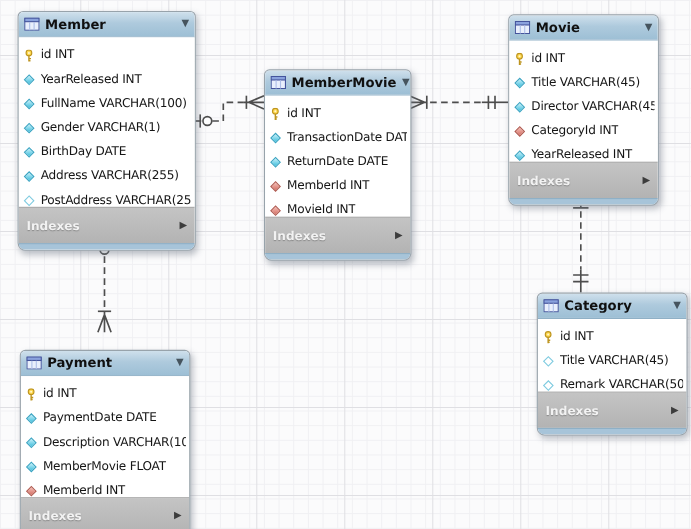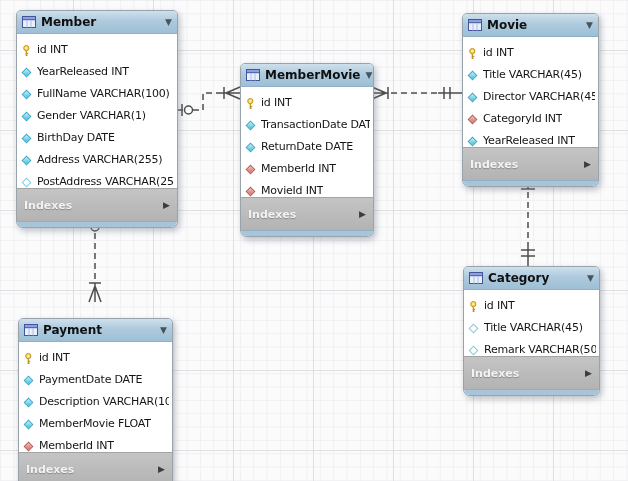--- a/index.html
+++ b/index.html
@@ -22,21 +22,21 @@
 
   .table{
     position:absolute;z-index:2;
     border:1px solid #98a3ab;border-radius:5px 5px 7px 7px;
     overflow:hidden;background:#fff;
     box-shadow:2px 3px 6px rgba(110,120,132,.45);
   }
   .tbl-member{left:16px;top:10px;width:160px;}
   .tbl-membermovie{left:240px;top:15px;width:132px;margin-top:48px;}
   .tbl-movie{left:462px;top:13px;width:135px;}
-  .tbl-category{left:463px;top:266px;width:135px;}
+  .tbl-category{left:488px;top:266px;width:135px;}
   .tbl-payment{left:18px;top:302px;width:153px;margin-top:16px;}
 
   .tbl-header{
     height:23px;display:flex;align-items:center;gap:5px;padding:0 5px 0 5px;
     background:linear-gradient(180deg,#cfe0ec 0%,#aecadd 45%,#9dbfd5 100%);
     border-bottom:1px solid #8fb0c6;box-sizing:border-box;
   }
   .tbl-title{font-size:12px;font-weight:bold;color:#101010;flex:1 1 auto;white-space:nowrap;}
   .tbl-collapse{font-size:9px;color:#46545e;line-height:1;}
   .tbl-icon{display:inline-flex;align-items:center;}

